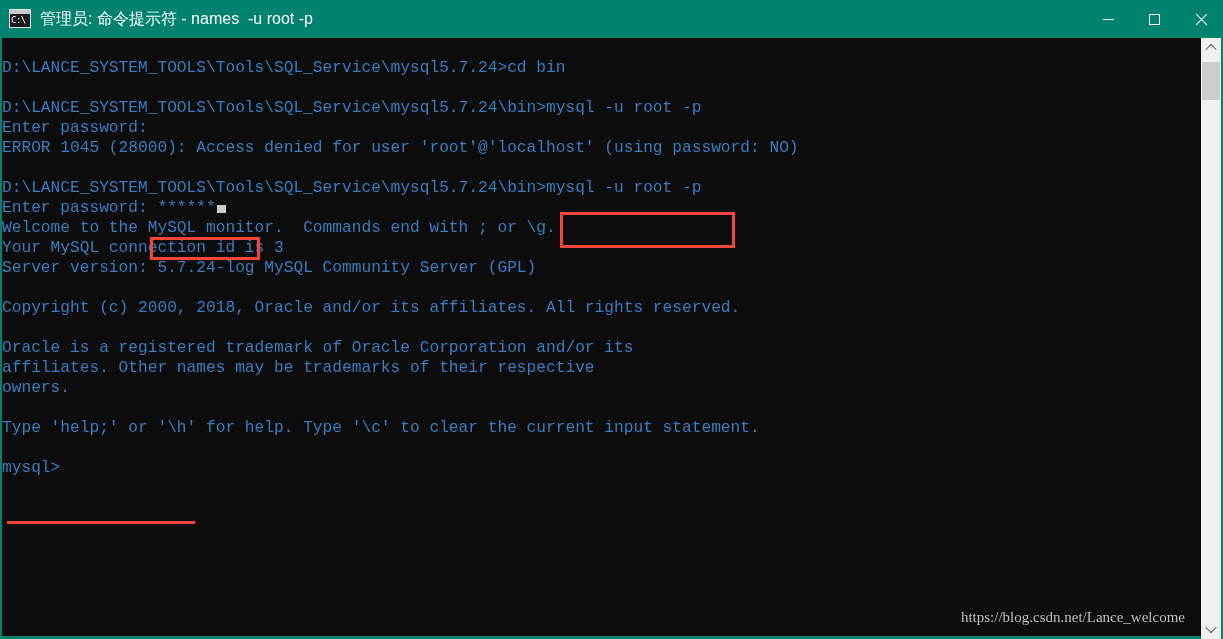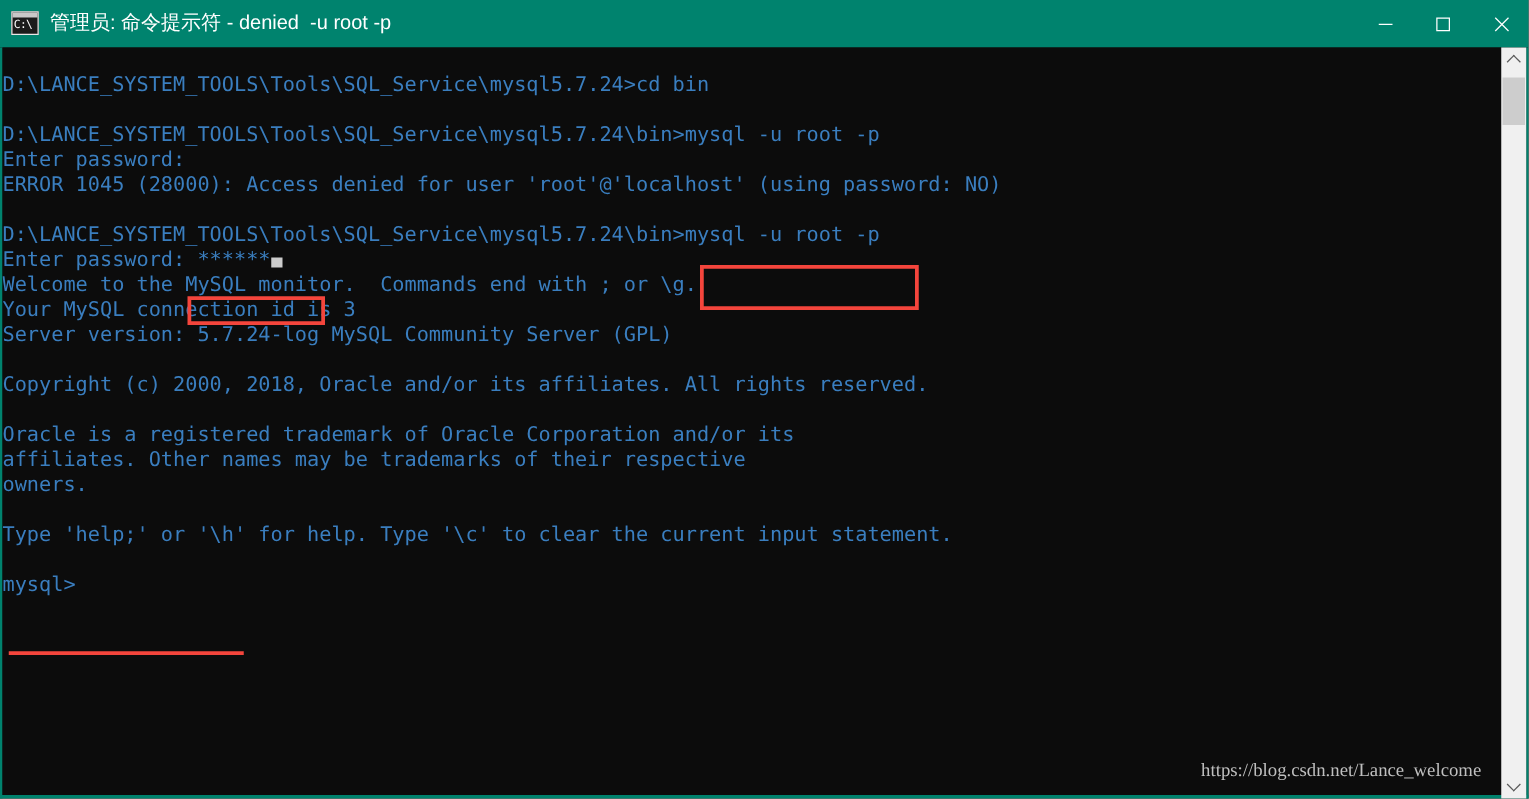--- a/index.html
+++ b/index.html
@@ -143,21 +143,21 @@
     position: absolute;
     left: 0px;
     top: 20px;
     font-family: "DejaVu Sans Mono", monospace;
     font-size: 16.2px;
     line-height: 20px;
     color: #3a7ebf;
     white-space: pre;
     letter-spacing: 0px;
   }
-  .cline { height: 20px; }
+  .cline { height: 20px; font-family: Liberation Mono, monospace; }
 
   
   .cursor-block {
     display: inline-block;
     width: 9px;
     height: 8px;
     background: #cccccc;
     vertical-align: -1px;
     margin-left: 1px;
   }
@@ -242,21 +242,21 @@
 <body>
 
 <div id="window">
 
   <div id="titlebar">
     <div id="title-icon">
       <div class="icon-frame"></div>
       <div class="icon-topbar"></div>
       <div class="icon-text">C:\</div>
     </div>
-    <div id="title-text">管理员: 命令提示符 - denied  -u root -p</div>
+    <div id="title-text">管理员: 命令提示符 - names  -u root -p</div>
 
     <div id="window-controls">
       <div class="win-btn">
         <div class="glyph-min"></div>
       </div>
       <div class="win-btn">
         <div class="glyph-max"></div>
       </div>
       <div class="win-btn">
         <div class="glyph-close"></div>

